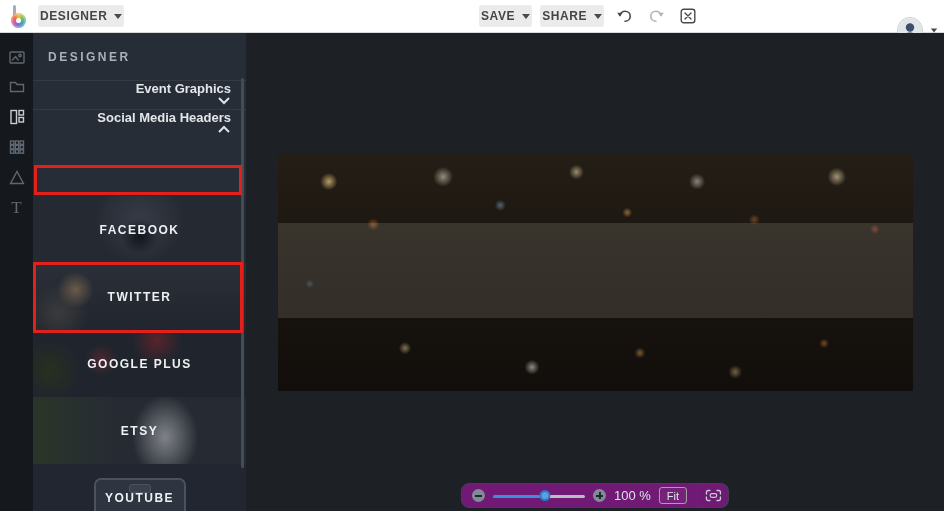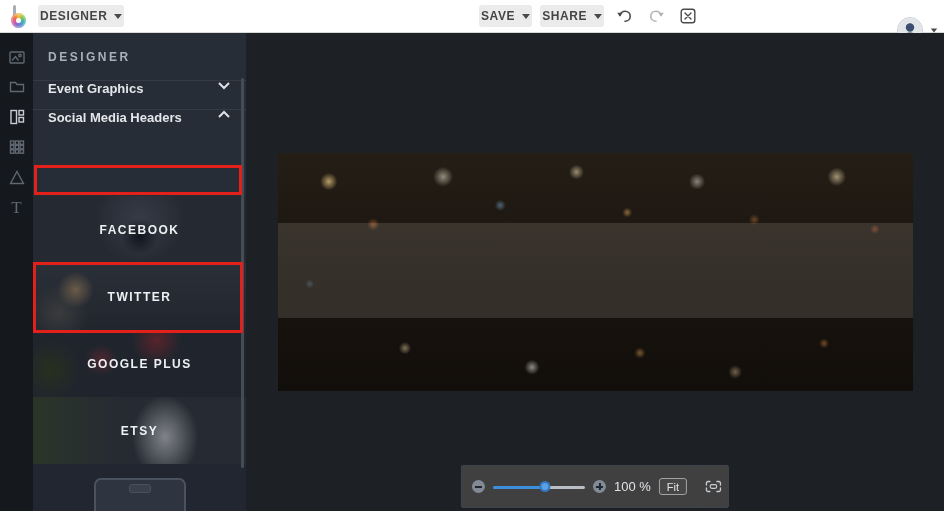--- a/index.html
+++ b/index.html
@@ -42,22 +42,22 @@
   .rail-btn { width:33px; height:30px; display:flex; align-items:center; justify-content:center;
     background:none; border:none; cursor:pointer; }
   .rail-btn svg { stroke:#5f6770; fill:none; stroke-width:1.4; }
   .rail-btn.active svg { stroke:#c9ced4; }
   .rail-btn .t-glyph { font-family:"Liberation Serif",serif; font-size:17px; color:#5f6770; line-height:1; }
 
   
   .panel { position:relative; width:213px; background:#272d36; flex-shrink:0; overflow:hidden; }
   .panel-title { height:47px; padding:17px 0 0 15px; font-size:12px; letter-spacing:2.5px;
     color:#a9b0b8; font-weight:bold; }
-  .acc-row { height:29px; display:flex; align-items:flex-start; padding:0 15px; cursor:pointer;
-    border-top:1px solid #343b44; color:#e3e6ea; font-size:13px; font-weight:bold; }
+  .acc-row { height:29px; display:flex; align-items:flex-end; padding:0 15px; cursor:pointer;
+    border-top:1px solid #343b44; color:#e3e6ea; font-size:13px; font-weight:bold;flex-direction:column; }
   .acc-row:first-of-type { border-top:none; }
   .acc-row svg { margin-left:auto; stroke:#dfe3e7; stroke-width:2; fill:none; }
   .thumbs { position:absolute; top:163px; left:0; width:213px; }
   .thumb { position:relative; width:213px; height:67px; cursor:pointer; overflow:hidden; }
   .thumb-label { position:absolute; left:0; right:0; top:50%; transform:translateY(-50%);
     text-align:center; color:#eef0f2; font-size:12px; font-weight:bold; letter-spacing:1.5px; }
   .thumb.fb { background:
     radial-gradient(circle 26px at 50% 60%, #10141b 0%, rgba(16,20,27,0) 70%),
     radial-gradient(circle 60px at 50% 35%, #363b47 0%, rgba(54,59,71,0) 75%), #252a32; }
   .thumb.tw { background:
@@ -108,22 +108,22 @@
     background:rgba(205,200,185,.16); }
   .banner-text { position:absolute; left:140px; right:8px; top:29.5%; height:40%;
     display:flex; flex-direction:column; align-items:center; justify-content:center; }
   .banner-title { color:#f2efe9; font-size:57px; font-weight:bold; line-height:.95;
     white-space:nowrap; transform:scaleX(.78); letter-spacing:-1px; }
   .banner-sub { color:#f2efe9; font-size:25px; font-weight:bold; font-variant:small-caps;
     white-space:nowrap; transform:scaleX(.85); letter-spacing:.5px; margin-top:1px; }
 
   
   .zoombar { position:absolute; left:50%; bottom:3px; transform:translateX(-50%);
-    display:flex; align-items:stretch; height:43px; background:#404040;
-    border:1px solid #3d444e; border-radius:2px; }
+    display:flex; align-items:stretch; height:25px; background:#701a75;
+    border:1px solid #3d444e; border-radius:8px; }
   .zoom-left { display:flex; align-items:center; gap:8px; padding:0 10px; }
   .circle-btn { width:13px; height:13px; border-radius:50%; background:#828b95; border:none;
     position:relative; cursor:pointer; flex-shrink:0; }
   .circle-btn::before, .circle-btn.plus::after { content:""; position:absolute; background:#20262e; }
   .circle-btn::before { left:3px; top:6px; width:7px; height:1.6px; }
   .circle-btn.plus::after { left:6px; top:3px; width:1.6px; height:7px; }
   .slider { position:relative; width:92px; height:13px; cursor:pointer; }
   .slider .track { position:absolute; top:6px; left:0; width:100%; height:2.5px; border-radius:2px;
     background:linear-gradient(90deg,#3e8ede 0%, #3e8ede 57%, #b8bec4 57%, #b8bec4 100%); }
   .slider .handle { position:absolute; top:1px; left:57%; transform:translateX(-50%);
@@ -270,20 +270,21 @@
       <div class="thumb gp">
         <div class="thumb-label">GOOGLE PLUS</div>
       </div>
       <div class="thumb et">
         <div class="thumb-label">ETSY</div>
       </div>
       <div class="thumb yt">
         <div class="yt-case">
           <div class="yt-handle"></div>
         </div>
+        <div class="thumb-label">YOUTUBE</div>
       </div>
     </div>
 
     <div class="scroll-thumb"></div>
 
     <div class="hl hl-cat"></div>
     <div class="hl hl-tw"></div>
   </div>
 
   <div class="canvas">

